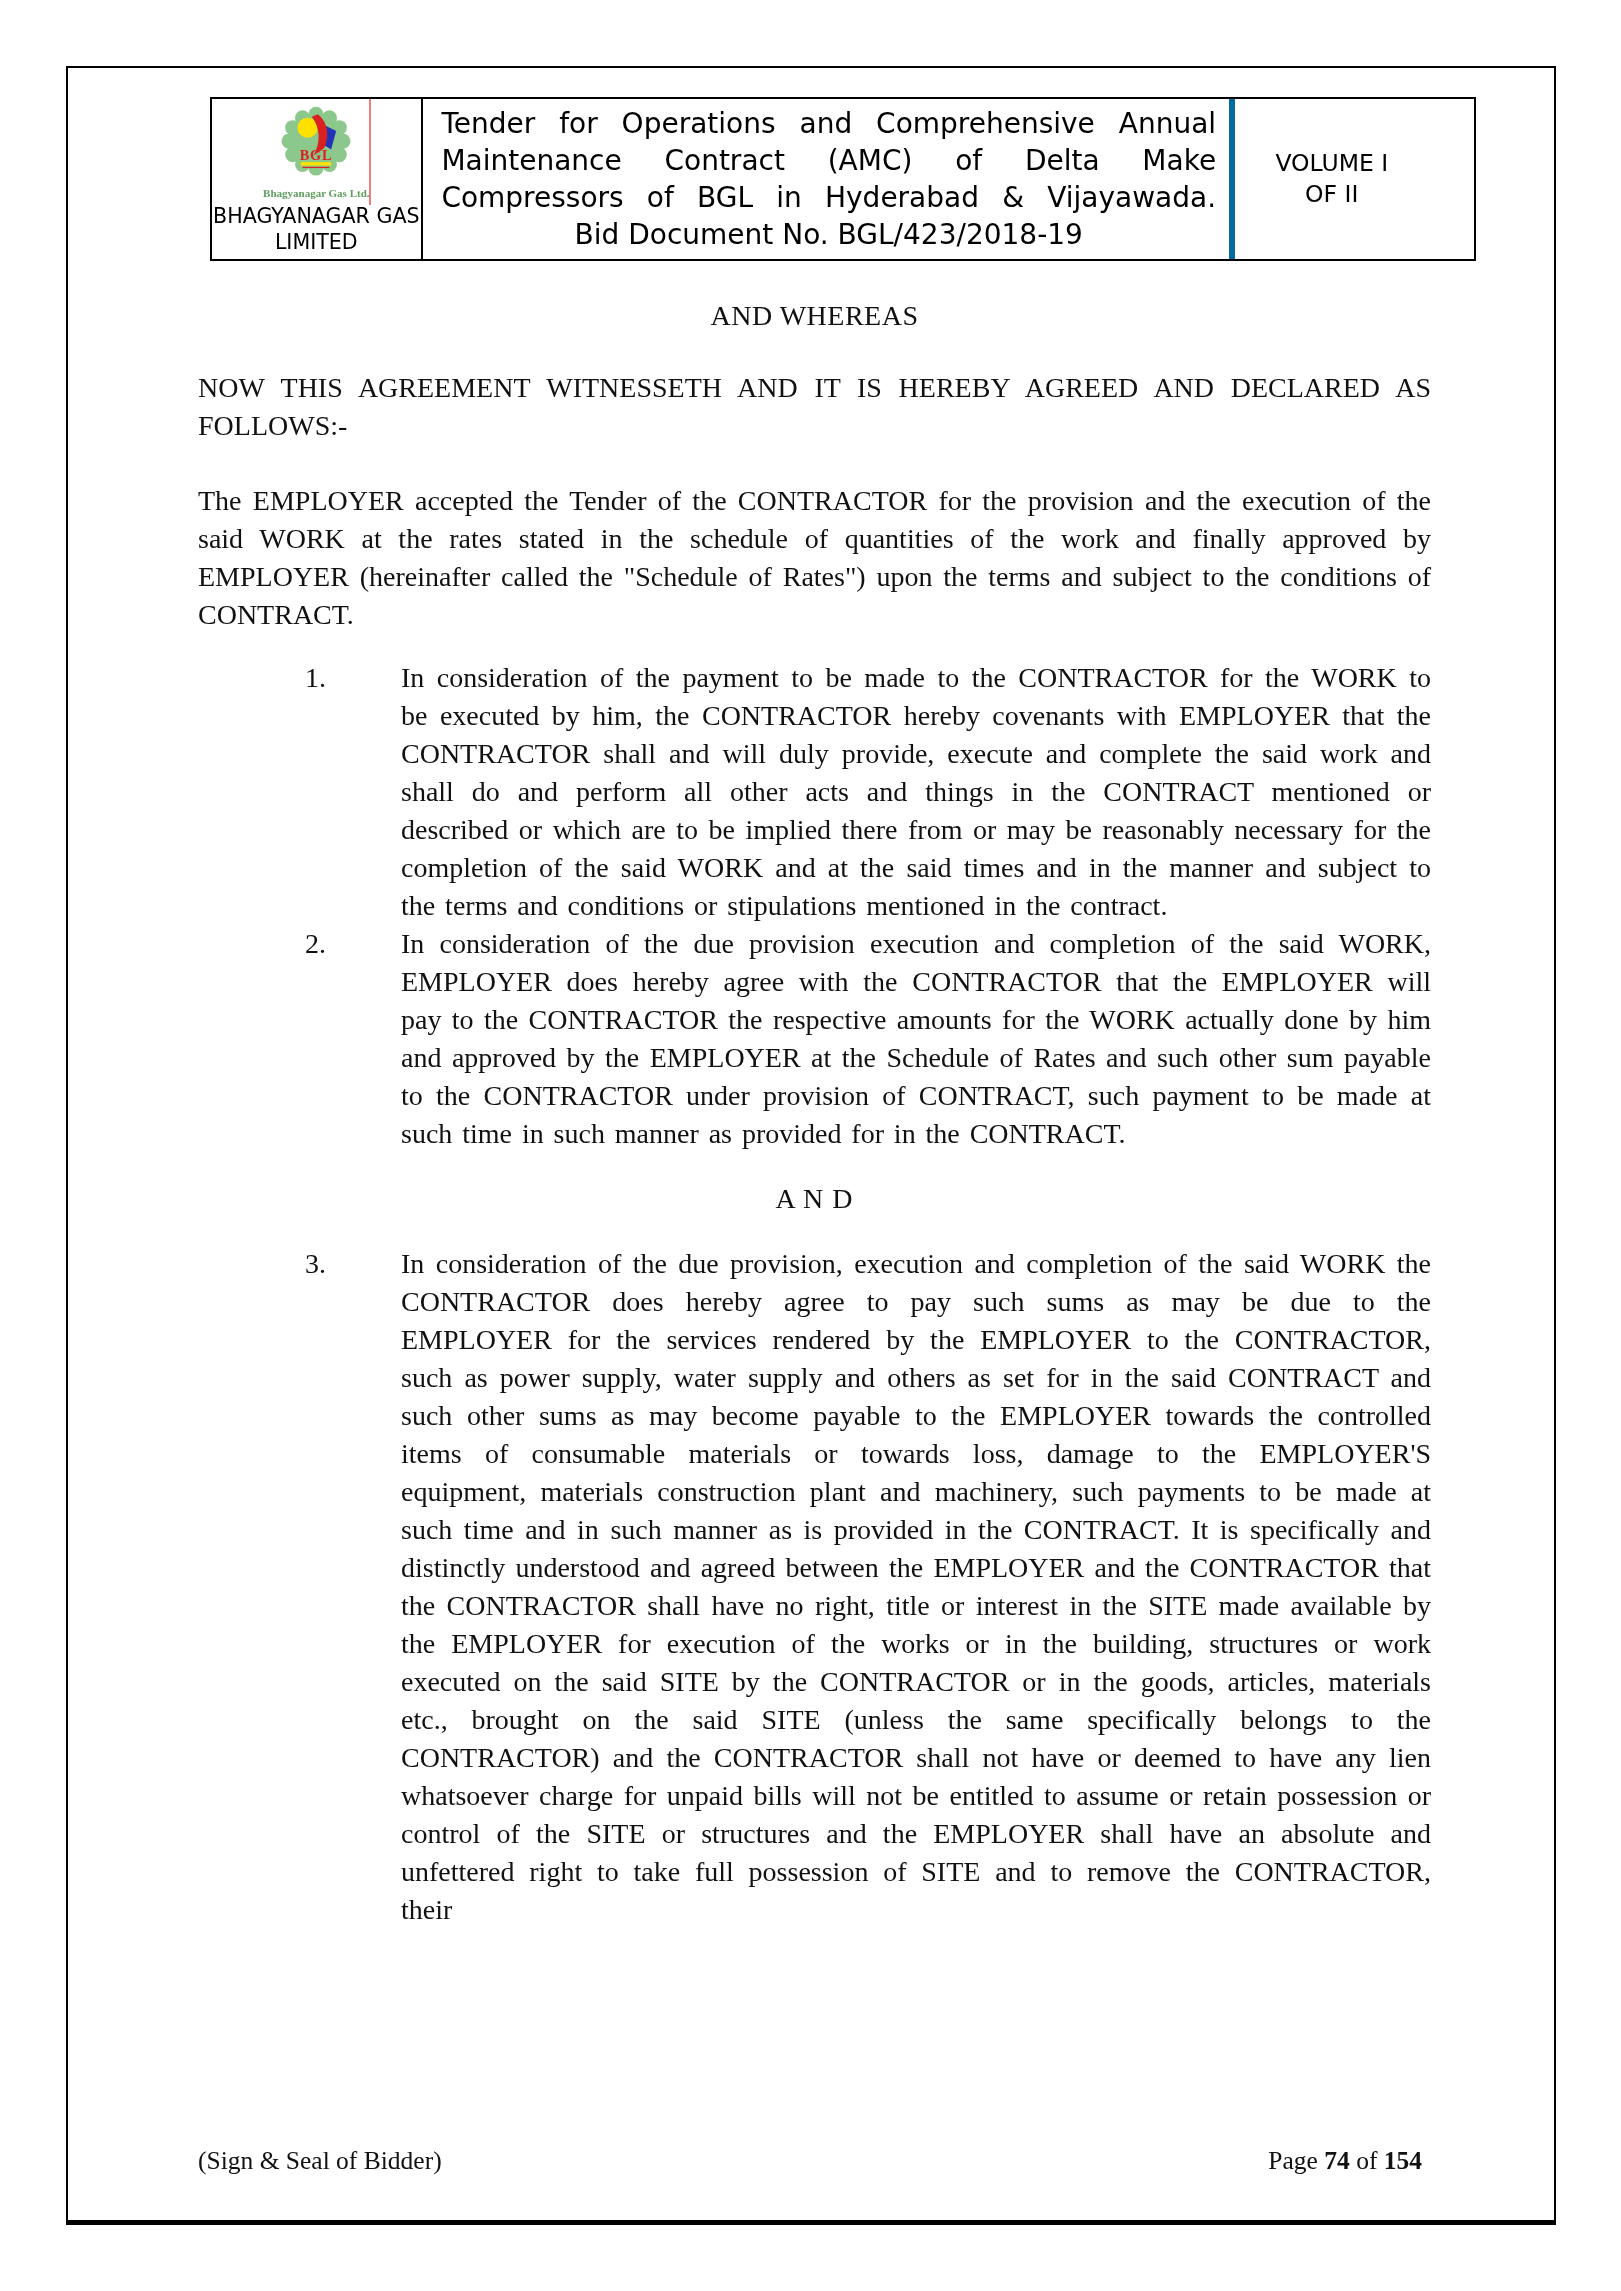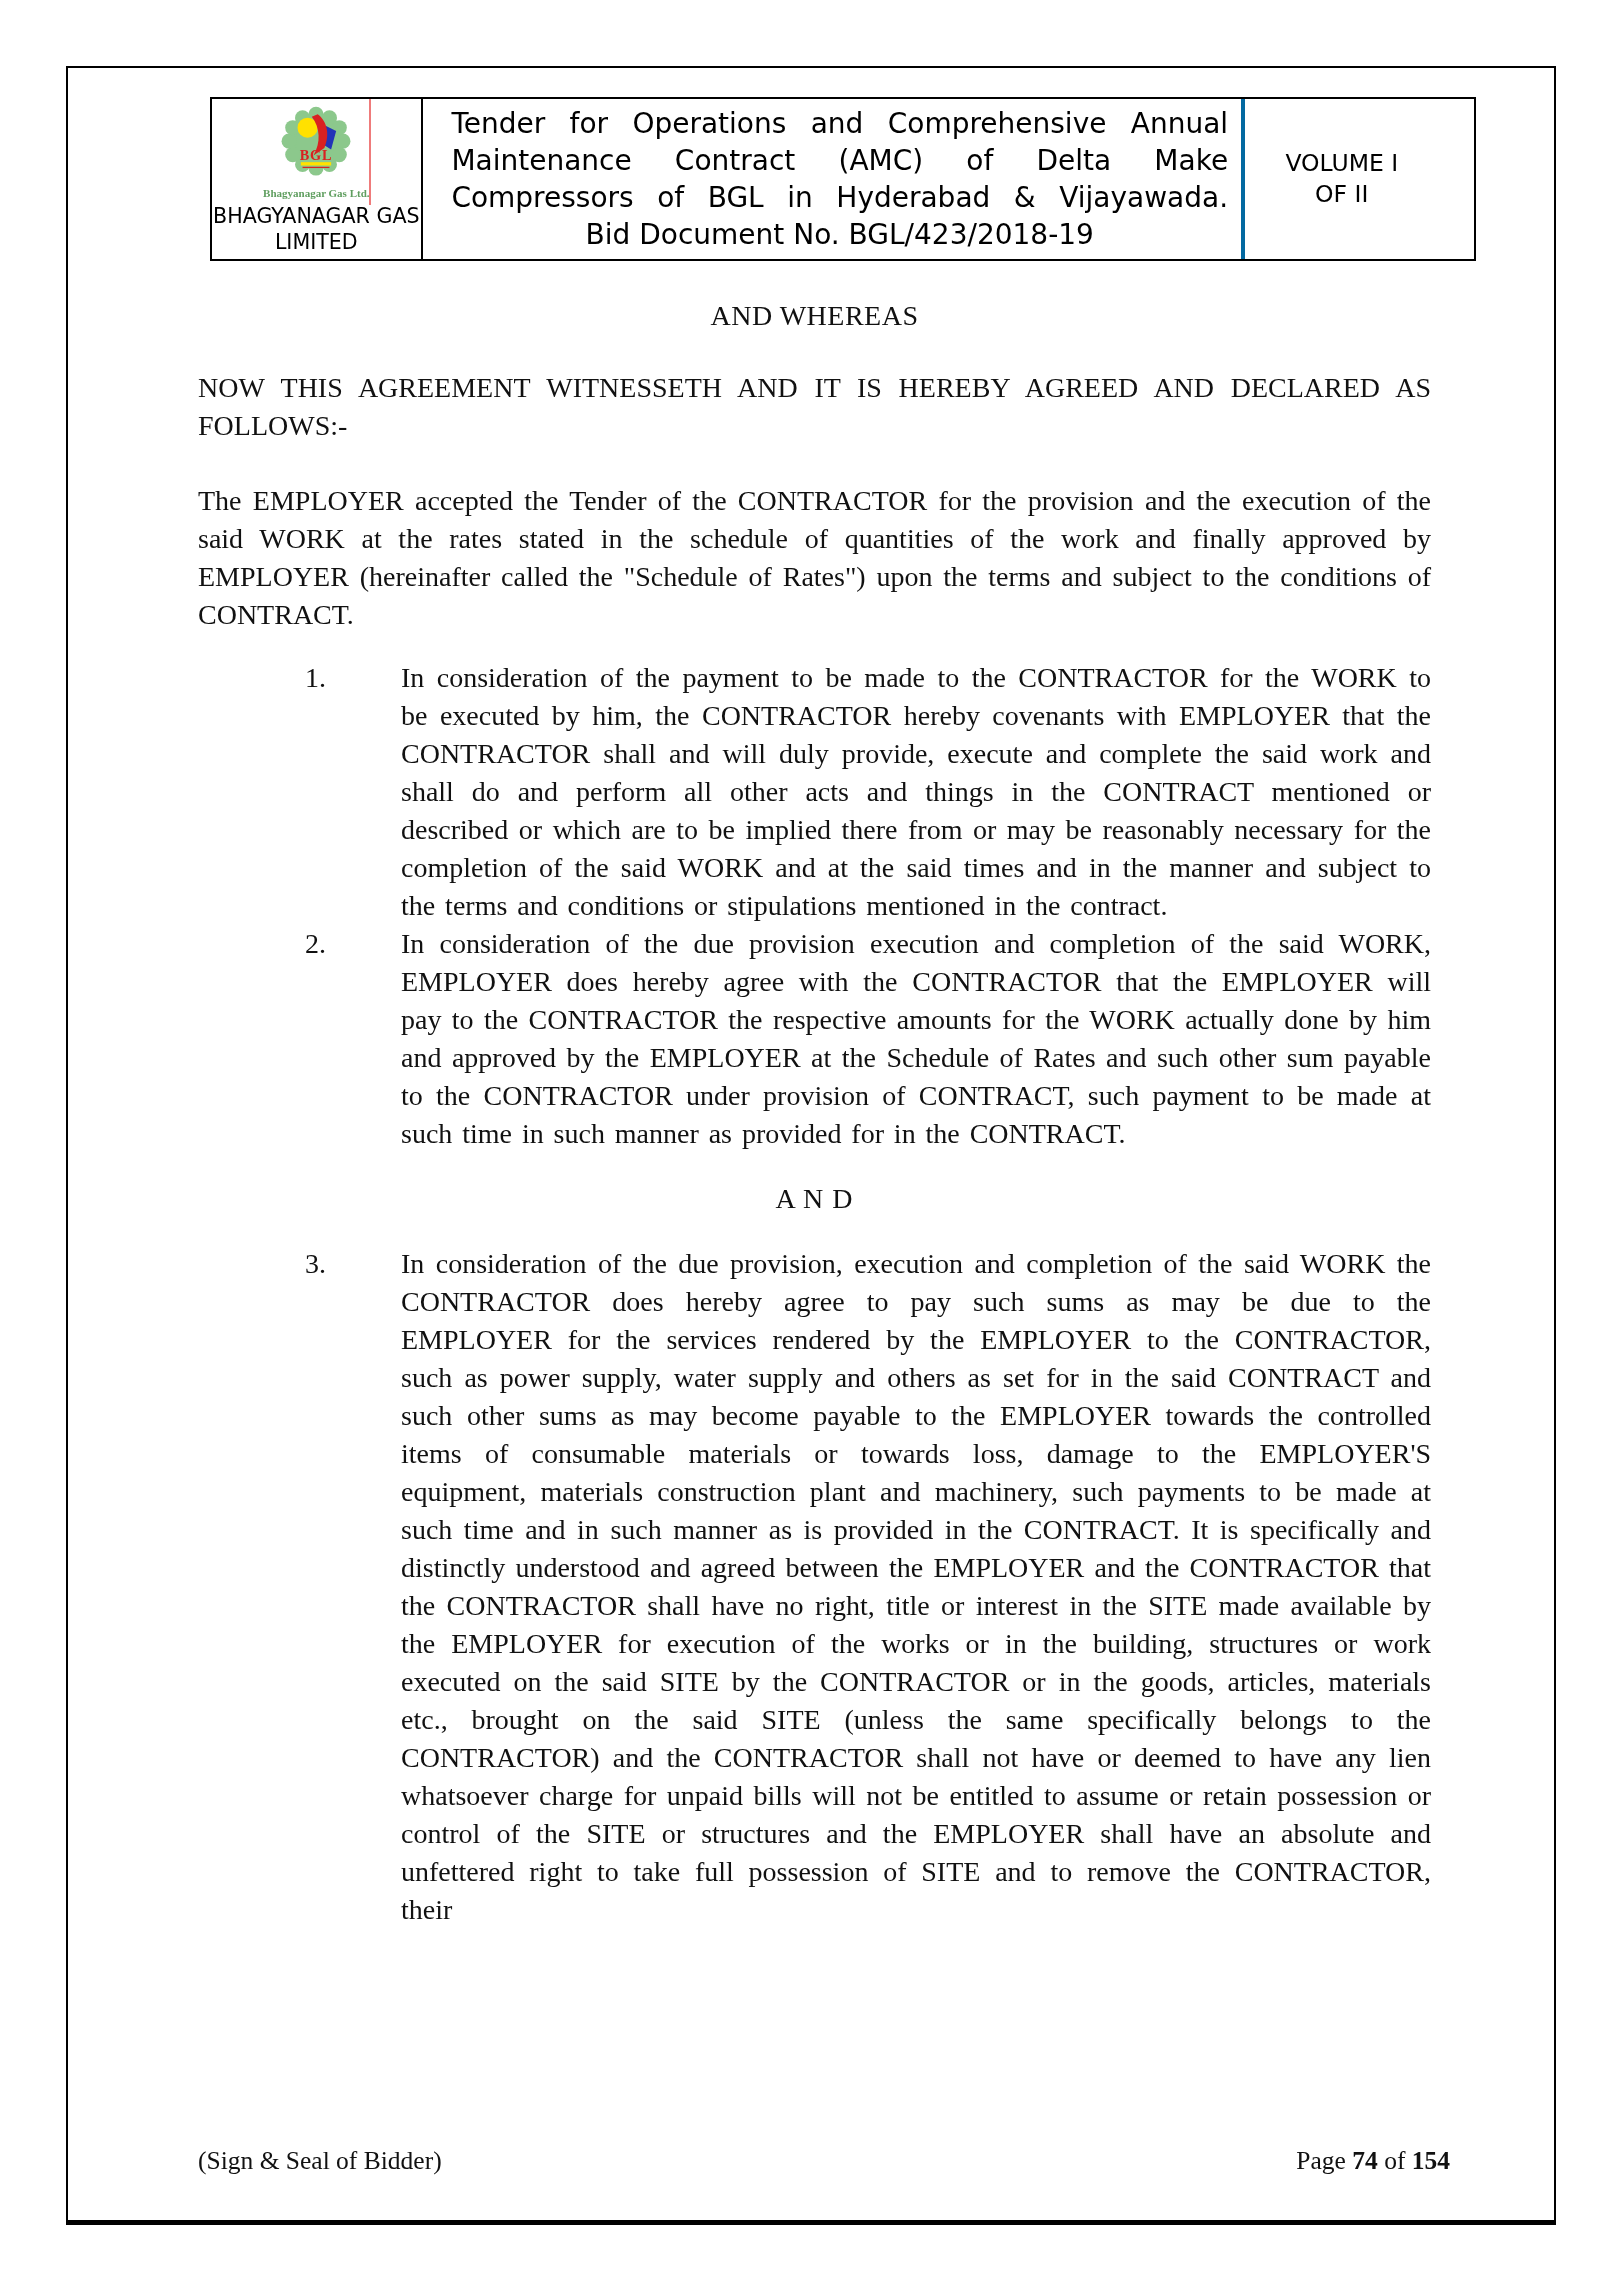--- a/index.html
+++ b/index.html
@@ -25,23 +25,22 @@
     margin: 29px 0 0 11.8px;
     border: 2px solid #000;
     box-sizing: content-box;
   }
   .cell { box-sizing: border-box; }
   .cell-logo {
     width: 211px; border-right: 2px solid #000;
     position: relative; text-align: center; padding-top: 4.9px;
   }
   .cell-title {
-    width: 812px; border-right: 4px solid #0369a1;
+    width: 812px; border-right: 6px solid #0369a1;
     padding: 5.9px 12.7px 5.9px 18.6px;
-    margin-left: 10px;
   }
   .cell-volume {
     width: 194px;
     display: flex; flex-direction: column; justify-content: center; align-items: center;
   }
   .red-divider {
     position: absolute; right: 50px; top: 0;
     width: 2px; height: 106px;
     background: var(--divider-red, #ef7b7b);
   }
@@ -85,21 +84,21 @@
     text-align: justify; word-spacing: 2.9px;
   }
   .list-item .num { position: absolute; left: 107px; top: 0; }
   .and-sep {
     margin: 30px 0;
     font-size: 28px; text-align: center; letter-spacing: 1px;
   }
 
   
   .footer {
-    position: absolute; left: 130px; right: 104px; bottom: 44px;
+    position: absolute; left: 130px; right: 132px; bottom: 44px;
     display: flex; justify-content: space-between; align-items: baseline;
     font-size: 25.5px;
   }
   .page-num .bold { font-weight: bold; }
 </style>
 </head>
 <body>
 
 <div class="page">
 

